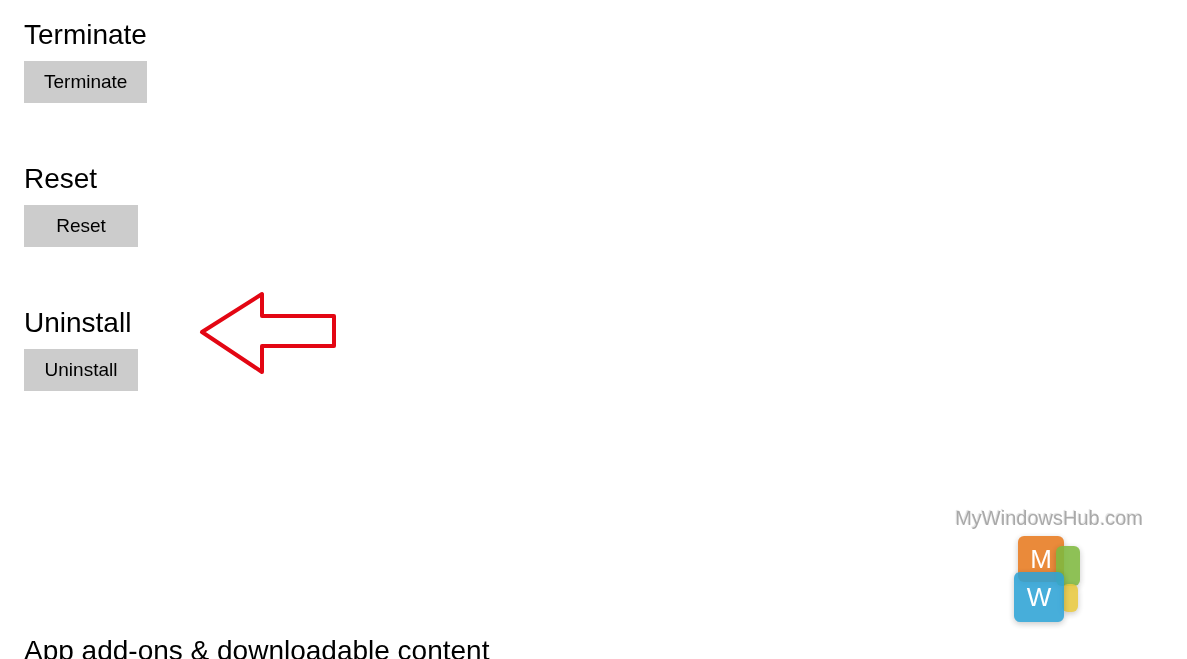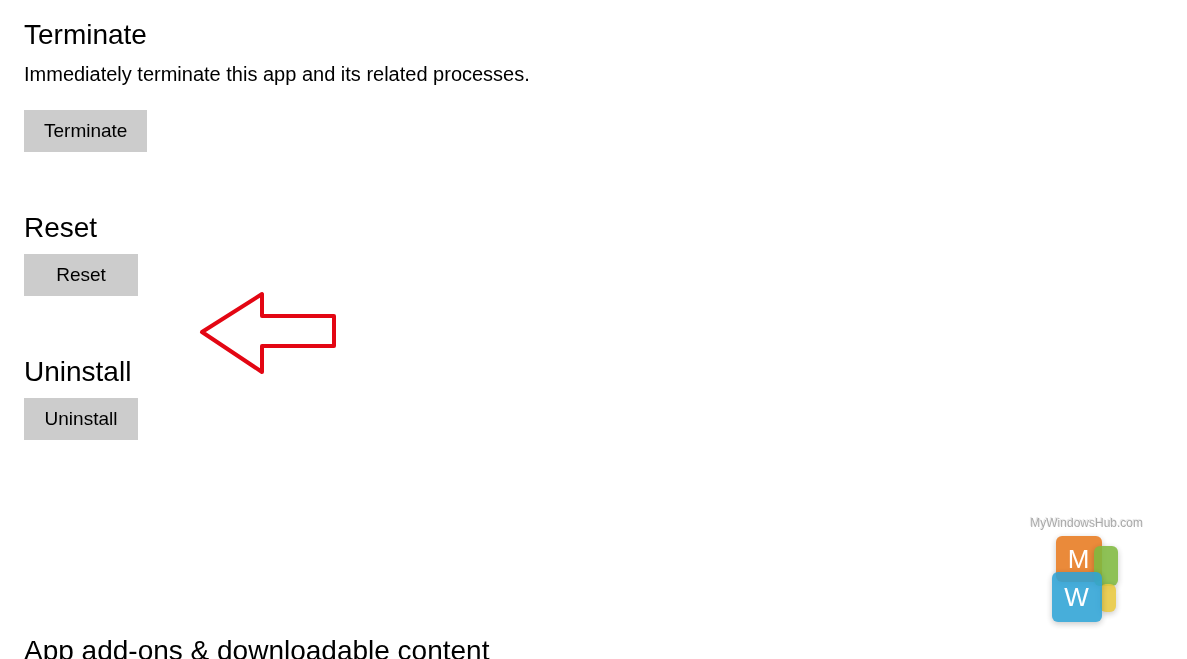--- a/index.html
+++ b/index.html
@@ -53,21 +53,21 @@
       top: 286px;
       pointer-events: none;
     }
     .watermark {
       position: absolute;
       right: 44px;
       bottom: 38px;
       pointer-events: none;
     }
     .watermark-text {
-      font-size: 12px;
+      font-size: 20px;
       color: #a0a0a0;
       text-shadow: 1px 1px 2px rgba(255,255,255,0.9), -1px -1px 1px rgba(0,0,0,0.15);
       margin-bottom: 6px;
       text-align: center;
       font-weight: 400;
       opacity: 0.9;
     }
     .watermark-logo {
       position: relative;
       width: 70px;
@@ -126,21 +126,20 @@
       left: 24px;
       bottom: -8px;
       white-space: nowrap;
     }
   </style>
 </head>
 <body>
 
 <div class="section">
   <h2 class="section-heading">Terminate</h2>
-  <p class="section-description">Immediately terminate this app and its related processes.</p>
   <button class="action-button">Terminate</button>
 </div>
 
 <div class="section">
   <h2 class="section-heading">Reset</h2>
   <button class="action-button">Reset</button>
 </div>
 
 <div class="section" style="margin-bottom:40px;">
   <h2 class="section-heading">Uninstall</h2>

